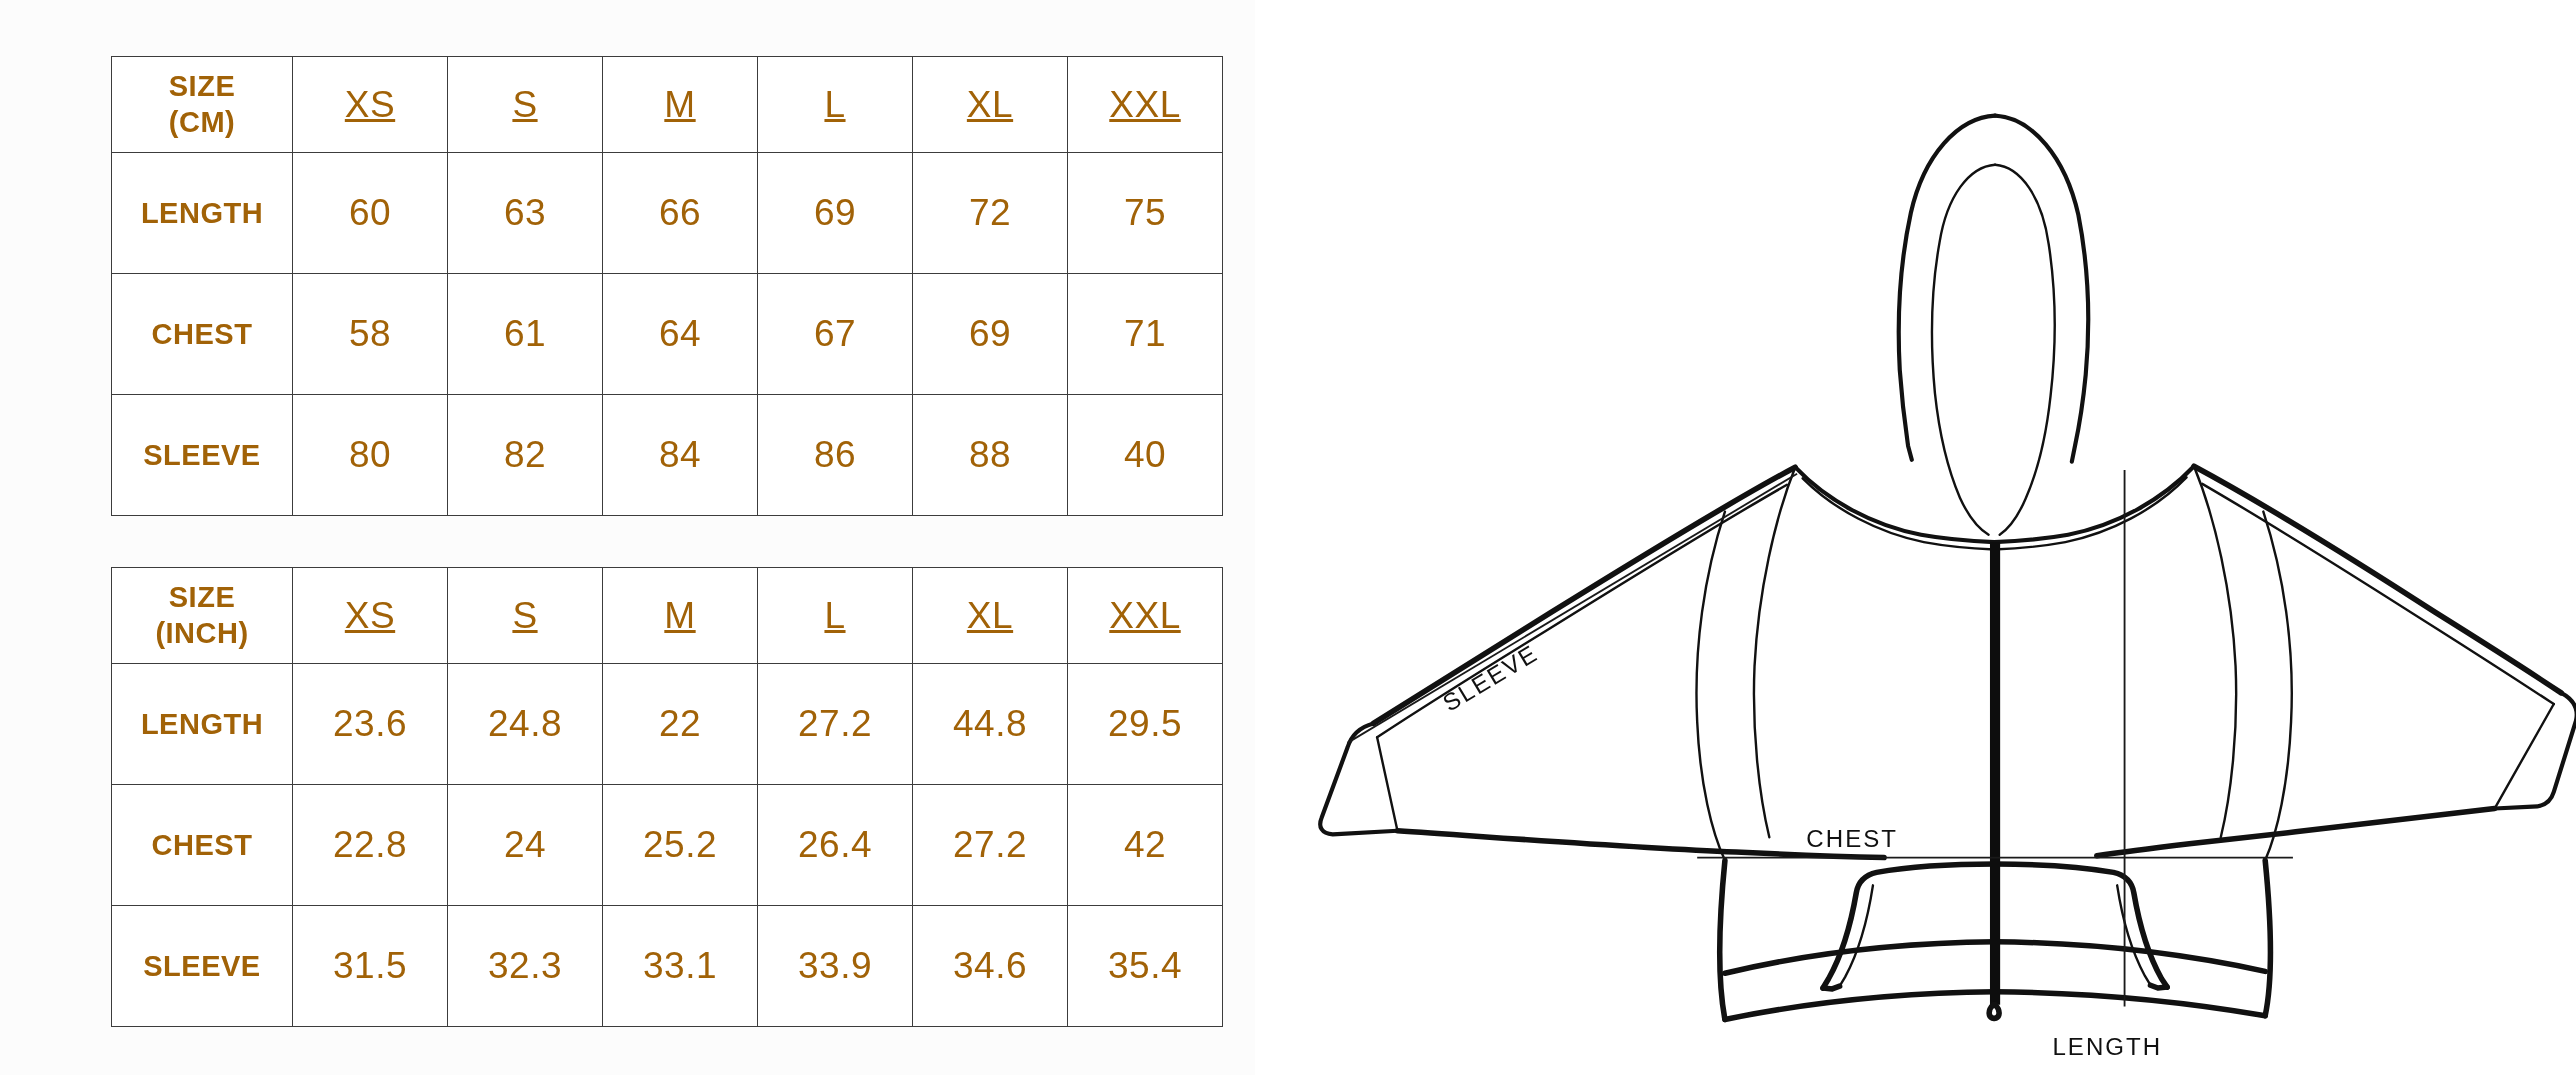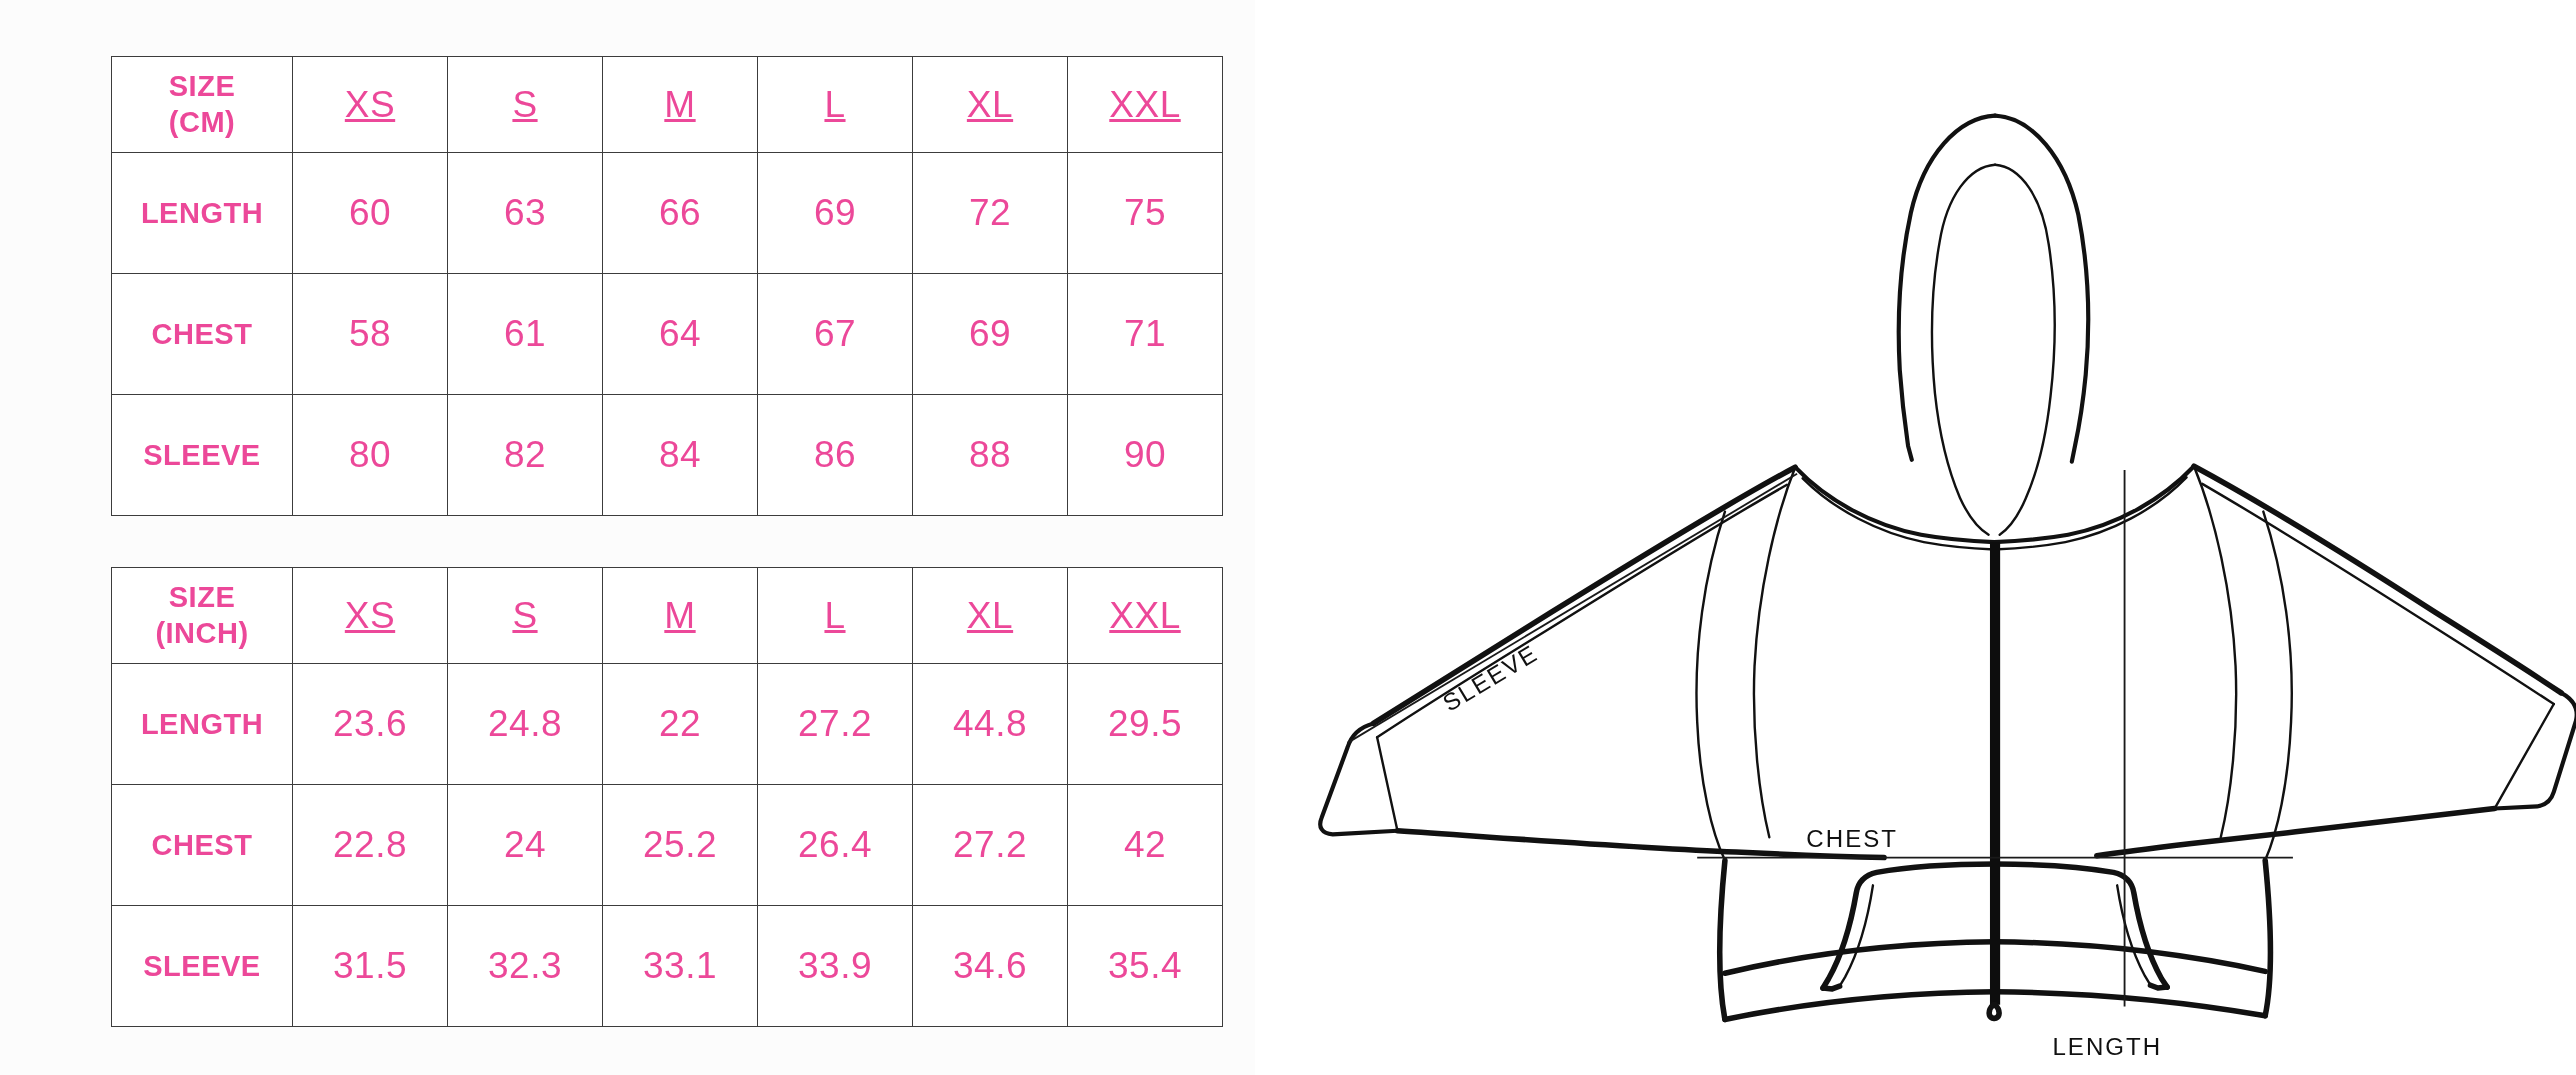--- a/index.html
+++ b/index.html
@@ -37,21 +37,21 @@
     background: #ffffff;
   }
   #table-cm  { top: 56px; }
   #table-in  { top: 567px; }
 
   .size-table td,
   .size-table th {
     border: 1.9px solid #3c3c3c;
     text-align: center;
     vertical-align: middle;
-    color: #ec4899;
+    color: #a16207;
     background: #ffffff;
     padding: 0;
   }
   .size-table col.label-col { width: 181px; }
   .size-table col.size-col  { width: 155px; }
 
   .hdr-row   { height: 96px; }
   .data-row  { height: 121px; }
 
   .hdr-label {
@@ -172,21 +172,21 @@
           <td class="cell-val">69</td>
           <td class="cell-val">71</td>
         </tr>
         <tr class="data-row">
           <td class="row-label">SLEEVE</td>
           <td class="cell-val">80</td>
           <td class="cell-val">82</td>
           <td class="cell-val">84</td>
           <td class="cell-val">86</td>
           <td class="cell-val">88</td>
-          <td class="cell-val">90</td>
+          <td class="cell-val">40</td>
         </tr>
       </tbody>
     </table>
 
     <table class="size-table" id="table-in">
       <colgroup>
         <col class="label-col">
         <col class="size-col">
           <col class="size-col">
           <col class="size-col">

